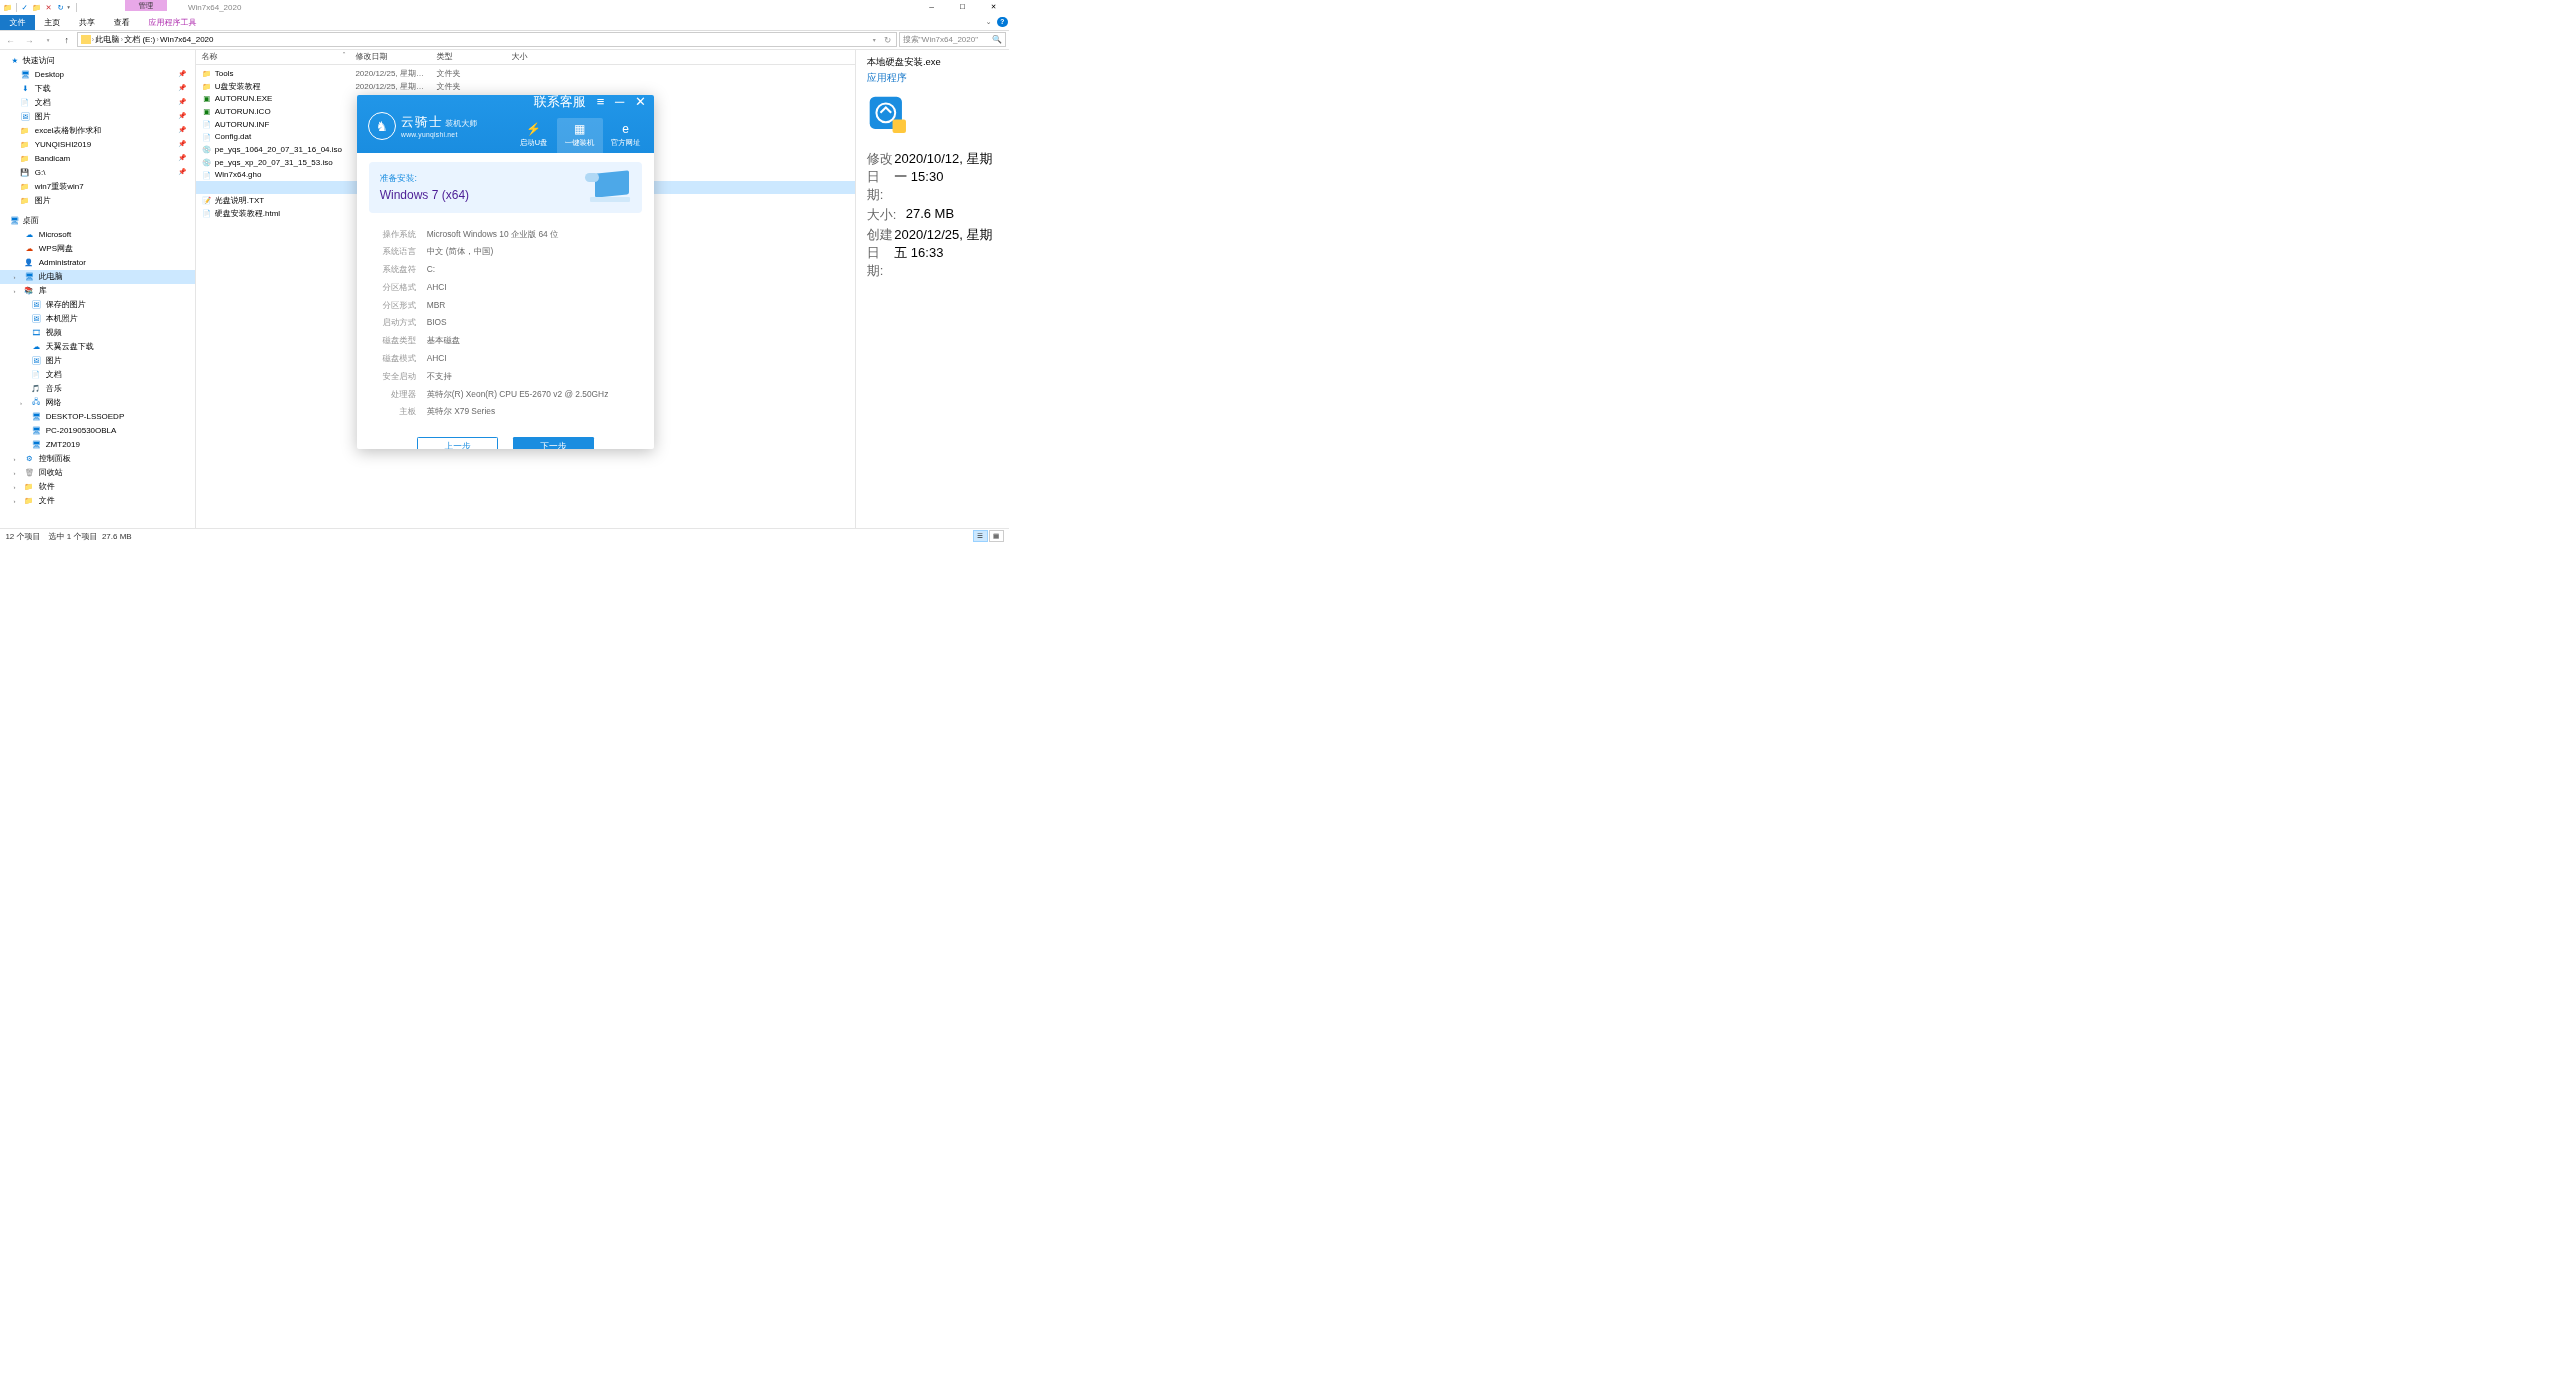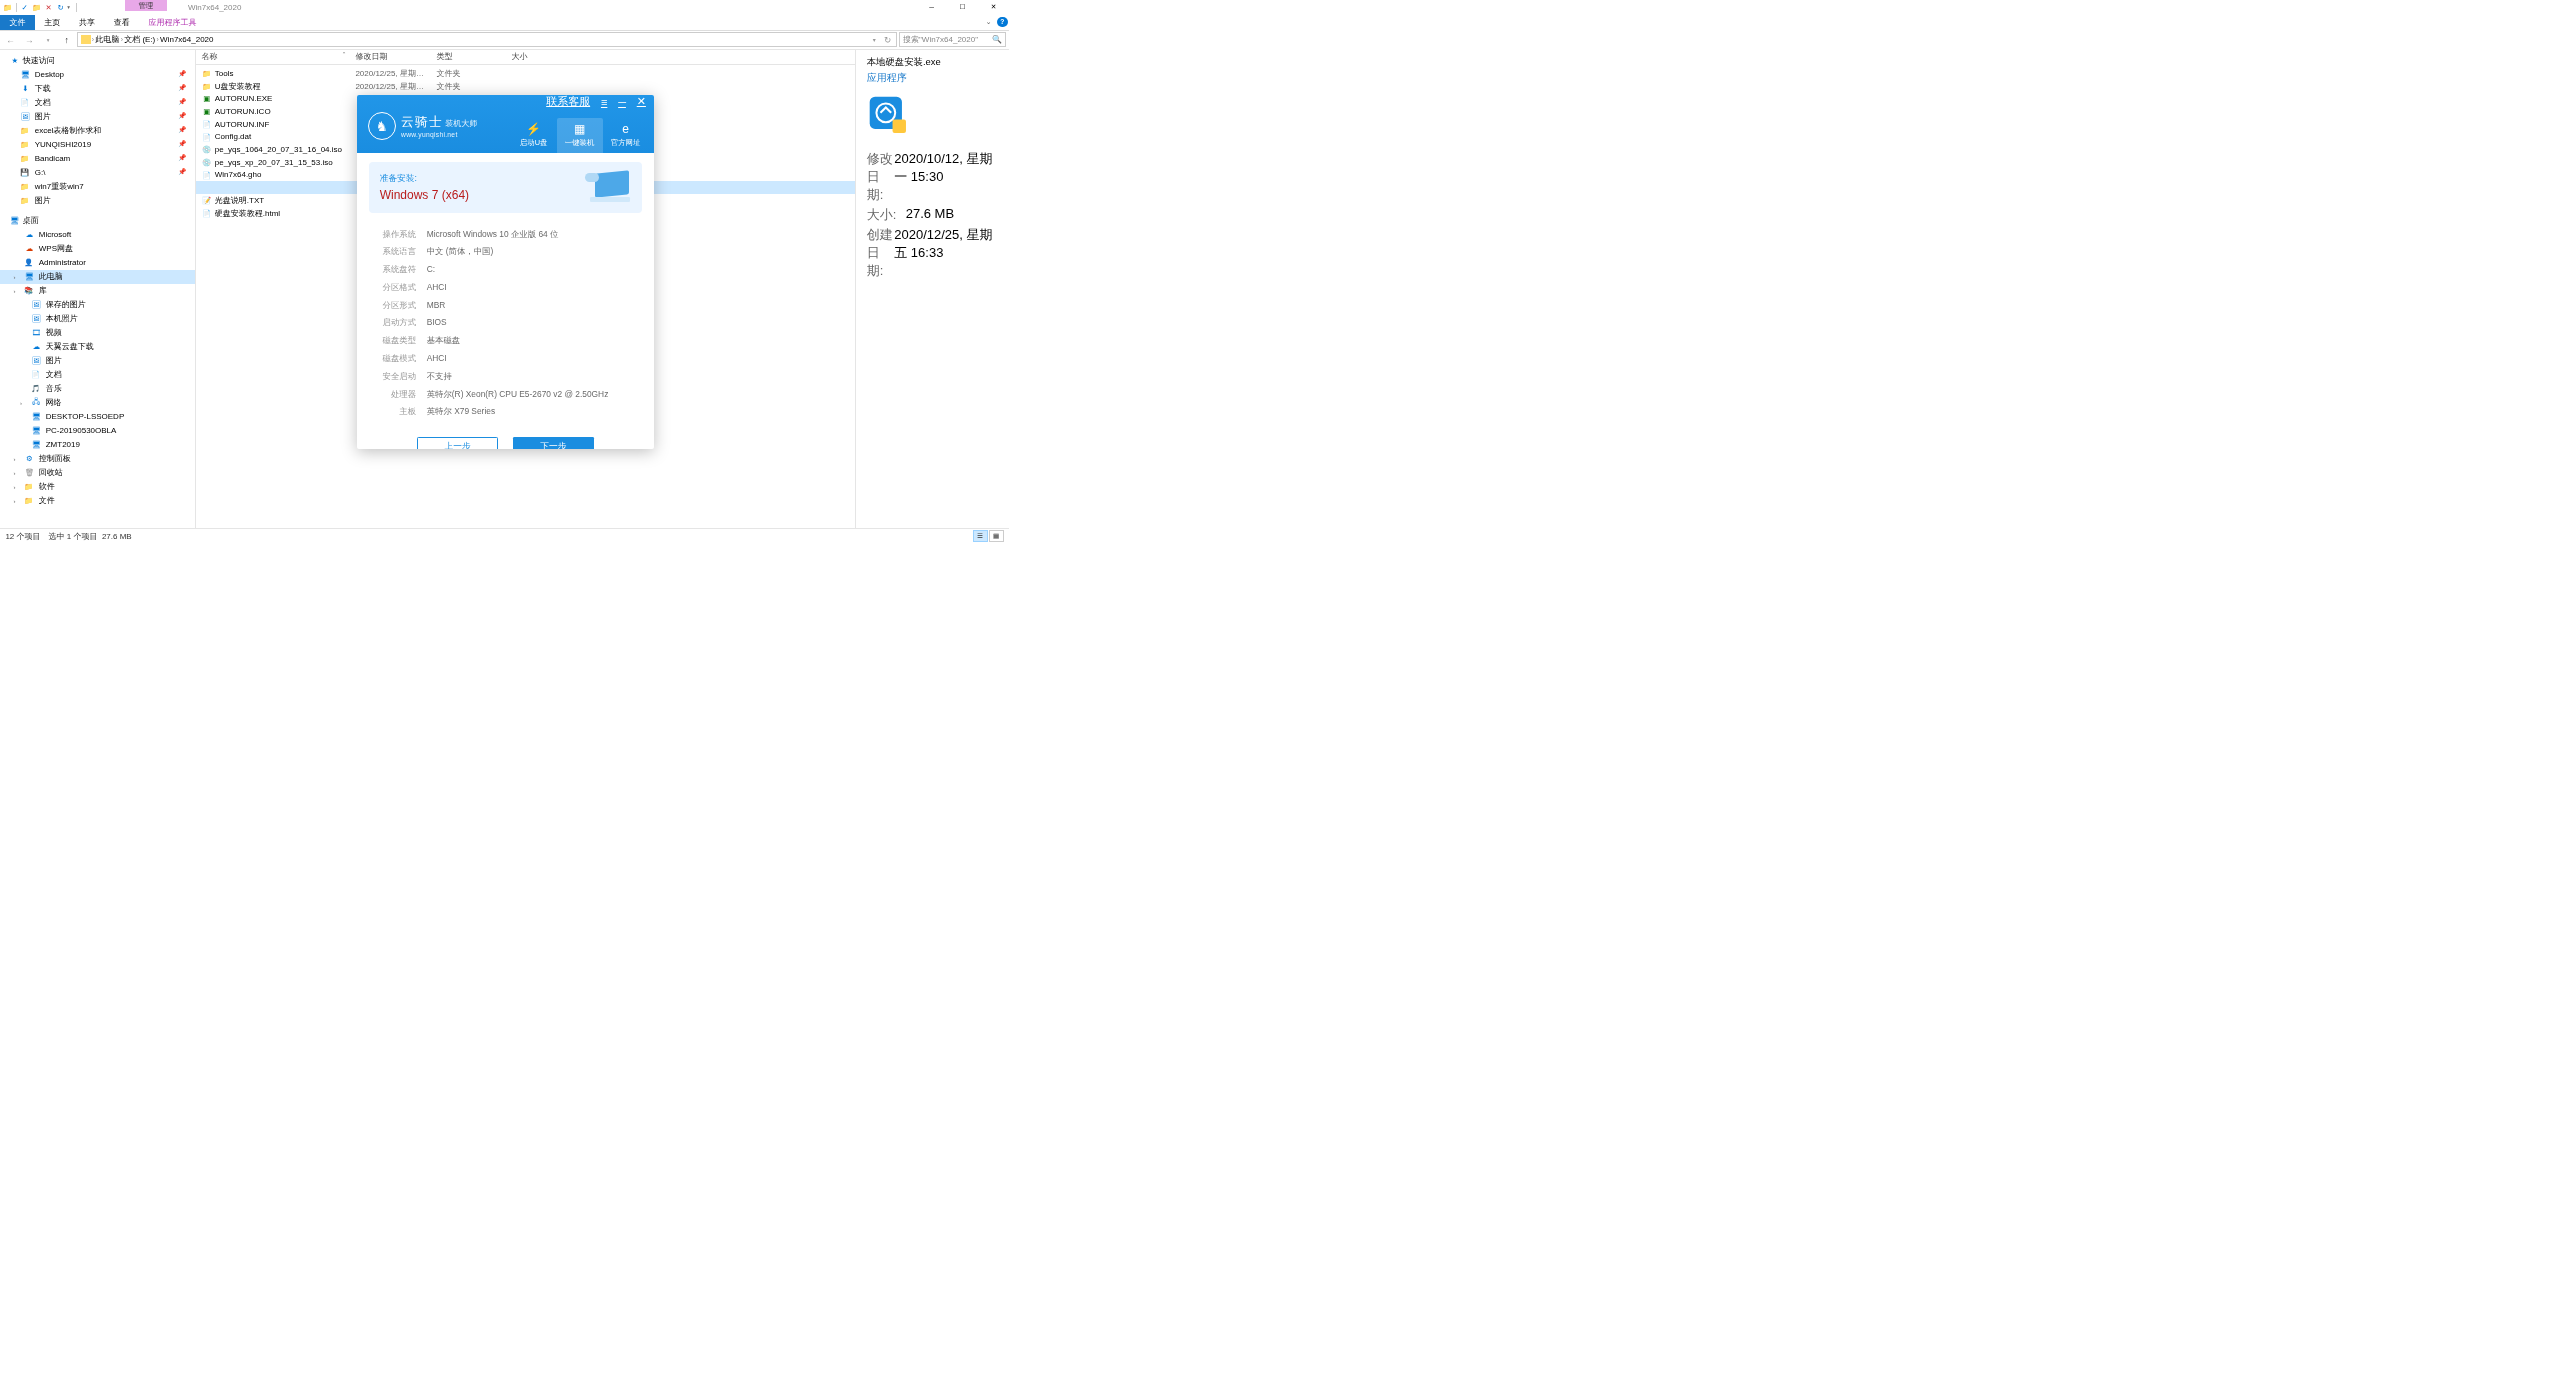--- a/index.html
+++ b/index.html
@@ -77,34 +77,34 @@
 
 .statusbar { height: 14.8px; border-top: 0.7px solid #e5e5e5; display: flex; align-items: center; padding: 0 5.4px; font-size: 8px; color: #333; gap: 8px; }
 .statusbar .views { margin-left: auto; display: flex; gap: 1.3px; }
 .view-btn { width: 14.8px; height: 12px; border: 0.7px solid #ccc; display: flex; align-items: center; justify-content: center; font-size: 6.7px; }
 .view-btn.active { background: #cce8ff; border-color: #99d1ff; }
 
 
 .installer { position: absolute; left: 357px; top: 95px; width: 297px; height: 354px; background: #fff; box-shadow: 0 2.7px 16px rgba(0,0,0,0.25); border-radius: 2px; overflow: hidden; }
 .inst-top { height: 58px; background: linear-gradient(#2196e8, #1a8de0); position: relative; }
 .inst-title-row { height: 13.4px; display: flex; align-items: center; justify-content: flex-end; padding-right: 2.7px; gap: 0; }
-.inst-title-btn { color: #fff; font-size: 11px; padding: 1.3px 5.4px; text-decoration: underline; }
+.inst-title-btn { color: #fff; font-size: 13px; padding: 1.3px 5.4px; }
 .inst-logo { position: absolute; left: 10.7px; top: 17.4px; display: flex; align-items: center; gap: 5.4px; color: #fff; }
 .inst-logo-ico { width: 28px; height: 28px; border: 1.3px solid #fff; border-radius: 50%; display: flex; align-items: center; justify-content: center; font-size: 13.4px; }
 .inst-logo-txt .big { font-size: 12.7px; font-weight: 300; letter-spacing: 1.3px; }
 .inst-logo-txt .small { font-size: 6.7px; opacity: 0.9; letter-spacing: 0.3px; }
 .inst-nav { position: absolute; right: 5.4px; bottom: 0; display: flex; }
 .inst-nav-item { width: 46px; text-align: center; color: #fff; font-size: 7.4px; padding: 4px 0 5.4px 0; border-radius: 2px 2px 0 0; }
 .inst-nav-item.active { background: rgba(255,255,255,0.18); }
 .inst-nav-item .ico { font-size: 12px; display: block; margin-bottom: 1.3px; }
 
 .inst-body { padding: 9.4px 12px 0 12px; }
 .inst-banner { background: #eaf4ff; border-radius: 4px; padding: 9.4px 10.7px; display: flex; justify-content: space-between; align-items: center; margin-bottom: 12px; }
 .inst-banner .prep { color: #1a8de0; font-size: 8.7px; margin-bottom: 2.7px; }
-.inst-banner .os { color: #b91c1c; font-size: 12px; font-weight: 400; }
+.inst-banner .os { color: #4c1d95; font-size: 12px; font-weight: 400; }
 .inst-laptop { width: 44px; height: 32px; position: relative; }
 .inst-laptop::before { content: ''; position: absolute; width: 34px; height: 24px; background: #4da8e8; border-radius: 2px; left: 8px; top: 0; transform: skewY(-6deg); }
 .inst-laptop::after { content: ''; position: absolute; width: 40px; height: 5.4px; background: #d0e8fa; border-radius: 1.3px; left: 2.7px; bottom: 1.3px; }
 .inst-cloud { position: absolute; width: 14.8px; height: 9.4px; background: #b0d8f5; border-radius: 6.7px; left: -2.7px; top: 1.3px; }
 
 .inst-table { width: 100%; }
 .inst-row { display: flex; padding: 3.4px 0; font-size: 8.4px; }
 .inst-row .lbl { width: 47px; text-align: right; color: #999; margin-right: 10.7px; }
 .inst-row .val { color: #6a6a6a; }
 

